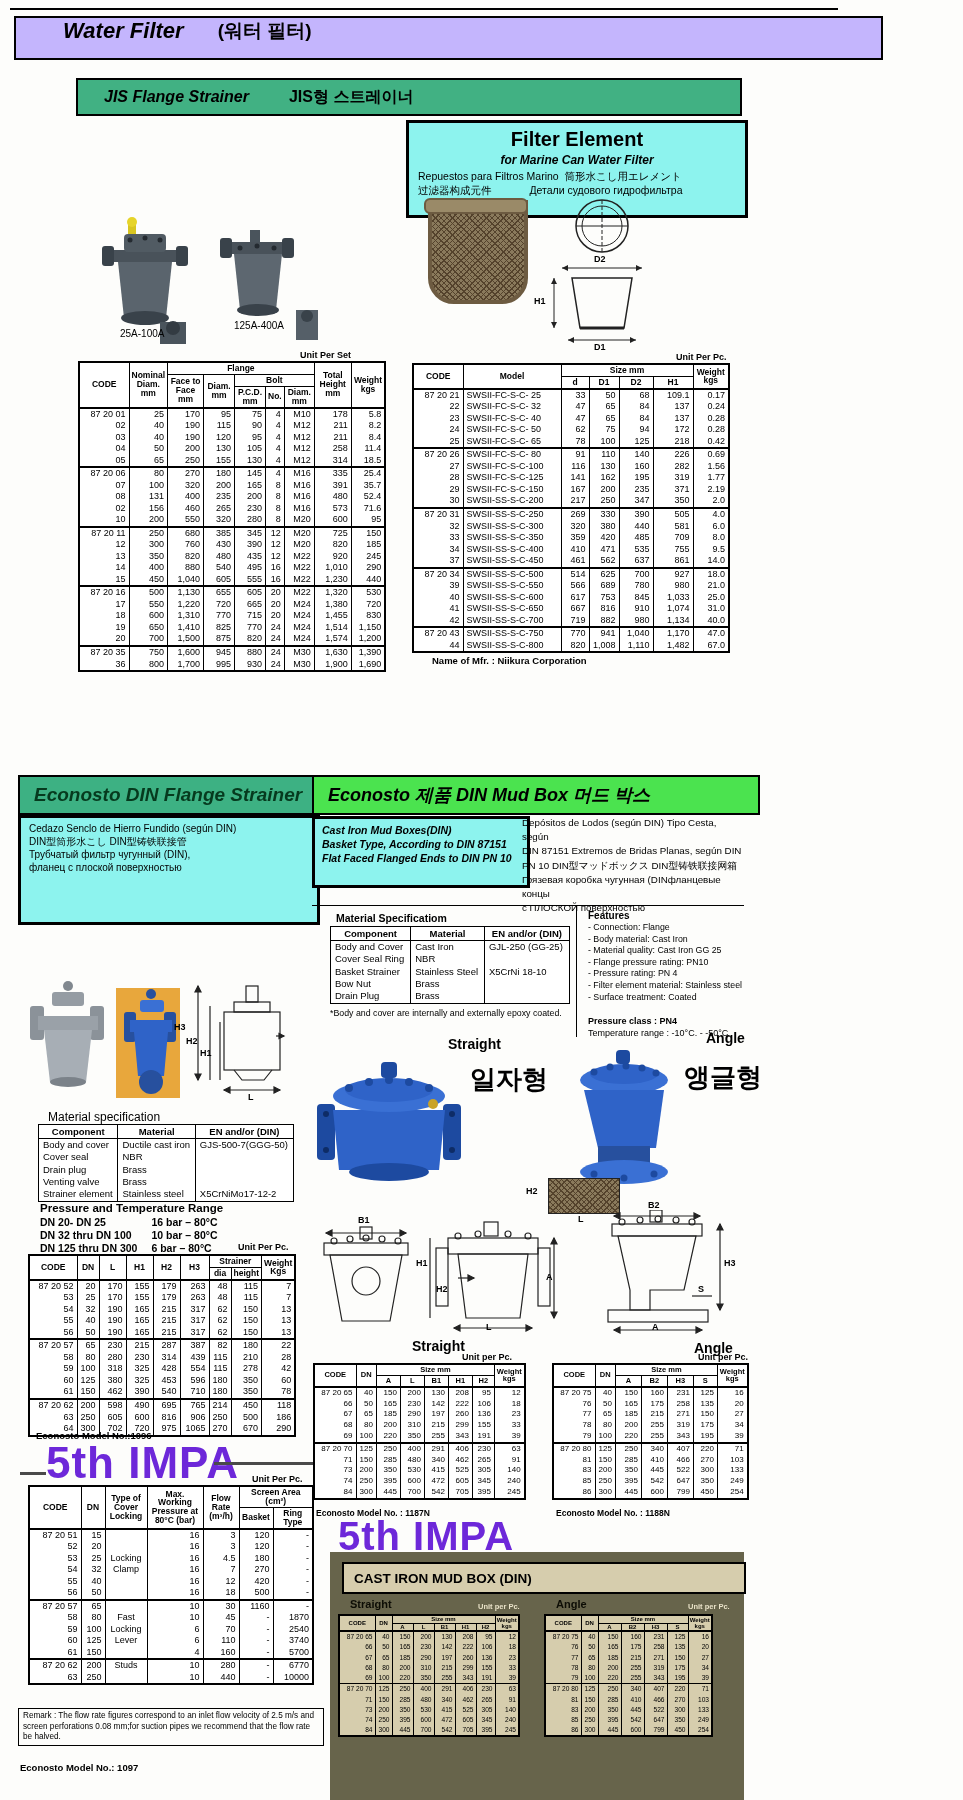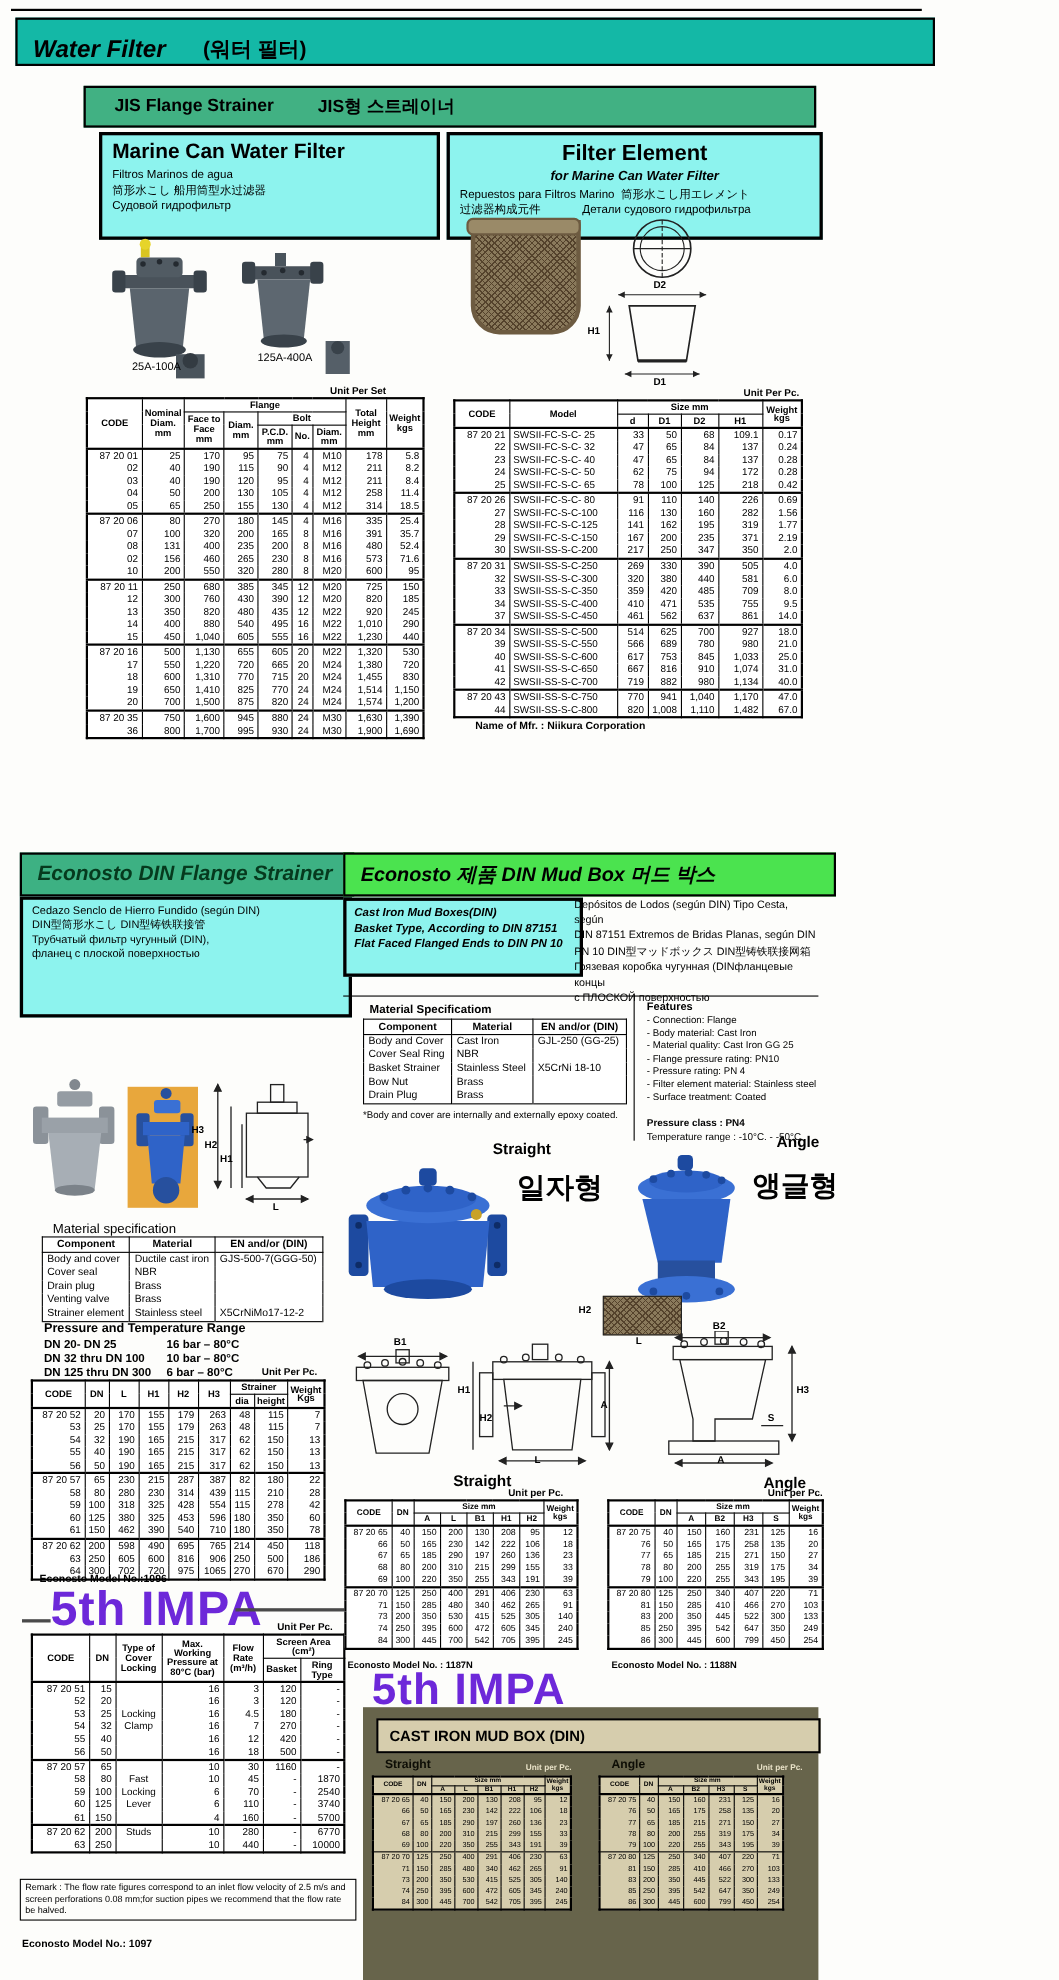--- a/index.html
+++ b/index.html
@@ -2,25 +2,25 @@
 <html><head>
 <meta charset="utf-8">
 <style>
   html,body{margin:0;padding:0;background:#e8e8e8}
   .page{position:relative;width:963px;height:1800px;background:#fdfdfb;overflow:hidden;
         font-family:"Liberation Sans",sans-serif;color:#000}
   .abs{position:absolute}
   .b{font-weight:bold}.i{font-style:italic}.center{text-align:center}.pre{white-space:pre}
 
   .topline{border-top:2px solid #000}
-  .banner{background:#14b8a6;border:2px solid #000;display:flex;align-items:flex-end;gap:34px;padding-left:14px}
+  .banner{background:#c4b5fd;border:2px solid #000;display:flex;align-items:flex-start;gap:34px;padding-left:47px}
   .banner .t1{font-size:22px;font-weight:bold;font-style:italic}
   .banner .t2{font-size:19px;font-weight:bold}
   .jisbar{background:#41b183;border:2px solid #000;display:flex;align-items:center;gap:40px;padding-left:26px}
-  .jisbar .t1{font-size:16px;font-weight:bold;}
+  .jisbar .t1{font-size:16px;font-weight:bold;font-style:italic}
   .jisbar .t2{font-size:16px;font-weight:bold}
 
   .cyan{background:#8df3ee;border:3px solid #000;padding:5px 9px}
   .cyan .ttl{font-size:19px;font-weight:bold;margin-bottom:2px}
   .cyan .ln div{font-size:10.5px;line-height:1.35}
 
   .ghead{border:2px solid #000;display:flex;align-items:center;padding-left:14px;
          font-weight:bold;font-style:italic}
 
   table.tbl{border-collapse:collapse;background:#fff;border:2px solid #000}
@@ -69,28 +69,20 @@
   <div class="abs banner" style="left:14px;top:16px;width:818px;height:40px">
     <span class="t1">Water Filter</span>
     <span class="t2">(워터 필터)</span>
   </div>
 
   <div class="abs jisbar" style="left:76px;top:78px;width:636px;height:34px">
     <span class="t1">JIS  Flange Strainer</span>
     <span class="t2">JIS형 스트레이너</span>
   </div>
 
-  <div class="abs cyan" style="left:90px;top:120px;width:286px;height:82px">
-    <div class="ttl">Marine Can Water Filter</div>
-    <div class="ln">
-        <div>Filtros Marinos de agua</div>
-        <div>筒形水こし 船用筒型水过滤器</div>
-        <div>Судовой гидрофильтр</div>
-      </div>
-  </div>
   <div class="abs cyan" style="left:406px;top:120px;width:318px;height:82px">
     <div class="ttl center" style="font-size:20px">Filter Element</div>
     <div class="b i center" style="font-size:12px">for Marine Can Water Filter</div>
     <div class="pre" style="font-size:10.5px;margin-top:3px">Repuestos para Filtros Marino  筒形水こし用エレメント</div>
     <div class="pre" style="font-size:10.5px">过滤器构成元件             Детали судового гидрофильтра</div>
   </div>
 
   <div class="abs" style="left:100px;top:210px;width:280px;height:140px">
     <svg width="280" height="140" viewBox="0 0 280 140">
       <rect x="28" y="14" width="8" height="10" fill="#d8c520"></rect>

